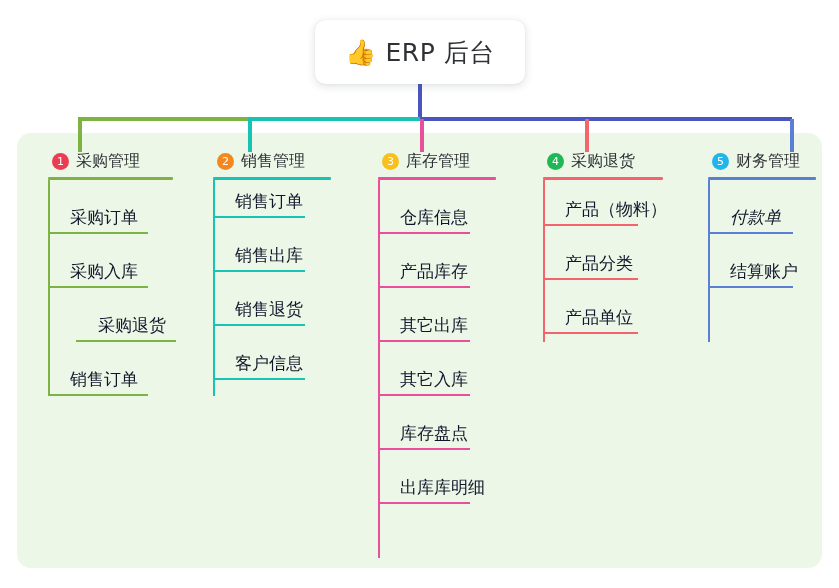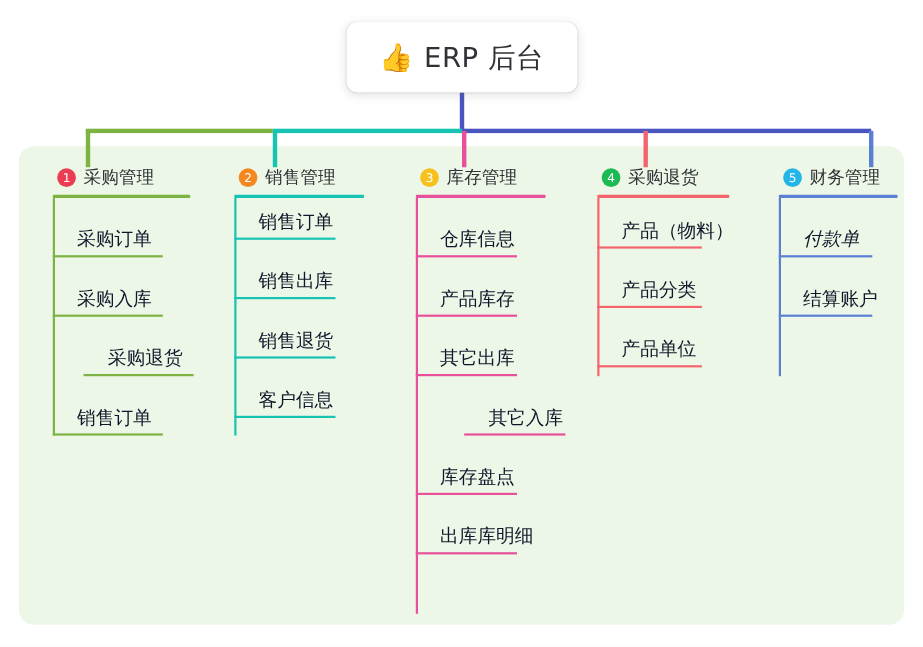--- a/index.html
+++ b/index.html
@@ -152,21 +152,21 @@
             <div class="item-rule" style="background: rgb(232, 80, 155); width: 92px;"></div>
           </div>
           <div class="item" style="height: 54px;">
             <span class="item-label">产品库存</span>
             <div class="item-rule" style="background: rgb(232, 80, 155); width: 92px;"></div>
           </div>
           <div class="item" style="height: 54px;">
             <span class="item-label">其它出库</span>
             <div class="item-rule" style="background: rgb(232, 80, 155); width: 92px;"></div>
           </div>
-          <div class="item" style="height: 54px; margin-left: 44px;">
+          <div class="item" style="height: 54px;">
             <span class="item-label">其它入库</span>
             <div class="item-rule" style="background: rgb(232, 80, 155); width: 92px;"></div>
           </div>
           <div class="item" style="height: 54px;">
             <span class="item-label">库存盘点</span>
             <div class="item-rule" style="background: rgb(232, 80, 155); width: 92px;"></div>
           </div>
           <div class="item" style="height: 54px;">
             <span class="item-label">出库库明细</span>
             <div class="item-rule" style="background: rgb(232, 80, 155); width: 92px;"></div>

